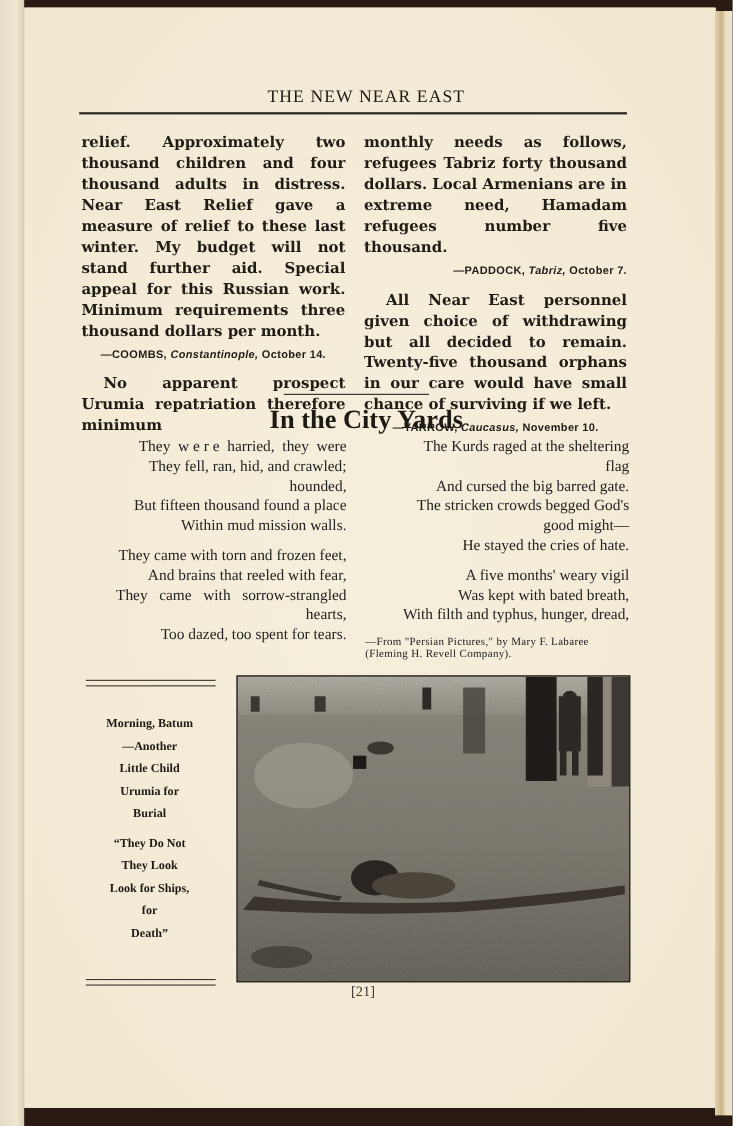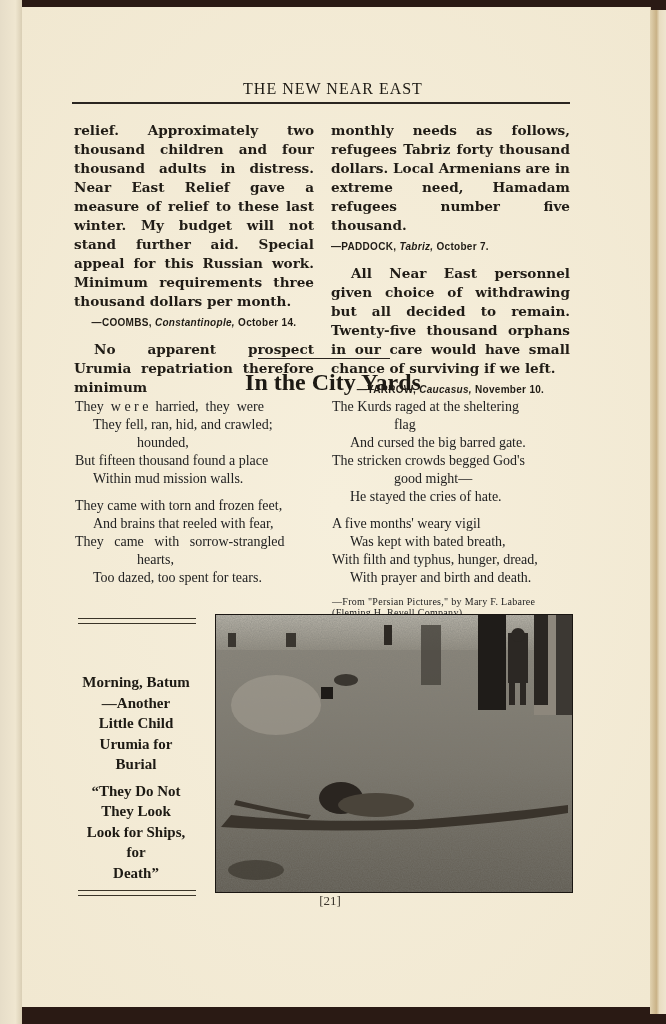--- a/index.html
+++ b/index.html
@@ -50,30 +50,29 @@
       text-align: center; font-size: 24px; font-weight: bold;
       font-family: "Liberation Serif", serif;
     }
     .poem {
       position: absolute; font-family: "Liberation Serif", serif;
       font-size: 14px; line-height: 18px; color: #222;
     }
     .poem .ln { white-space: nowrap; }
     .poem .i1 { padding-left: 18px; }
     .poem .i2 { padding-left: 62px; }
-    .poem .stanza { margin-bottom: 9px; }
+    .poem .stanza { margin-bottom: 9px; text-align: right; }
     .credit {
       font-family: "Liberation Serif", serif; font-size: 10px; line-height: 11px;
       letter-spacing: 0.3px; margin-top: 4px;
     }
     .caption {
       position: absolute; left: 66px; width: 140px; top: 648px;
-      text-align: center; font-weight: bold; font-size: 15px; line-height: 20.5px;
+      text-align: center; font-weight: bold; font-size: 11px; line-height: 20.5px;
       font-family: "Liberation Serif", serif;
-      margin-top: 24px;
     }
     .caption .blk { margin-bottom: 6px; }
     .dbl-rule {
       position: absolute; height: 4px;
       border-top: 1px solid #3a3428; border-bottom: 1px solid #3a3428;
     }
     .photo {
       position: absolute; left: 215px; top: 614px; width: 356px; height: 277px;
       border: 1px solid #1a1612; overflow: hidden;
       background: #6e6a60;
@@ -94,21 +93,21 @@
 <div class="header-title">THE NEW NEAR EAST</div>
 <div class="rule" style="left:72px; width:498px; top:102px;"></div>
 
 <div class="col" id="col-left" style="left:74px; width:240px; top:121px;">
     <p>relief. Approximately two thousand children and four thousand adults in distress. Near East Relief gave a measure of relief to these last winter. My budget will not stand further aid. Special appeal for this Russian work. Minimum requirements three thousand dollars per month.</p>
     <div class="sig" style="text-align: center;"><span>—COOMBS,</span> <i>Constantinople,</i> <span>October 14.</span></div>
     <p class="indent">No apparent prospect Urumia repatriation therefore minimum</p>
   </div>
 <div class="col" id="col-right" style="left:331px; width:239px; top:121px;">
     <p>monthly needs as follows, refugees Tabriz forty thousand dollars. Local Armenians are in extreme need, Hamadam refugees number five thousand.</p>
-    <div class="sig" style="text-align: left;"><span>—PADDOCK,</span> <i>Tabriz,</i> <span>October 7.</span></div>
+    <div class="sig" style="text-align: right;"><span>—PADDOCK,</span> <i>Tabriz,</i> <span>October 7.</span></div>
     <p class="indent">All Near East personnel given choice of withdrawing but all decided to remain. Twenty-five thousand orphans in our care would have small chance of surviving if we left.</p>
     <div class="sig" style="text-align: center;"><span>—YARROW,</span> <i>Caucasus,</i> <span>November 10.</span></div>
   </div>
 
 <div class="rule" style="left:258px; width:132px; top:358px; height:1px;"></div>
 
 <div class="poem-title">In the City Yards</div>
 
 <div class="poem" id="poem-left" style="left:75px; width:240px; top:398px;">
     <div class="stanza">
@@ -132,21 +131,20 @@
       <div class="ln i2" style="white-space: pre;">flag</div>
       <div class="ln i1" style="white-space: pre;">And cursed the big barred gate.</div>
       <div class="ln" style="white-space: pre;">The stricken crowds begged God's</div>
       <div class="ln i2" style="white-space: pre;">good might—</div>
       <div class="ln i1" style="white-space: pre;">He stayed the cries of hate.</div>
     </div>
     <div class="stanza">
       <div class="ln" style="white-space: pre;">A five months' weary vigil</div>
       <div class="ln i1" style="white-space: pre;">Was kept with bated breath,</div>
       <div class="ln" style="white-space: pre;">With filth and typhus, hunger, dread,</div>
-      <div class="ln i1" style="white-space: pre;">With prayer and birth and death.</div>
     </div>
     <div class="credit">—From "Persian Pictures," by Mary F. Labaree (Fleming H. Revell Company).</div>
   </div>
 
 <div class="dbl-rule" style="left:78px; width:118px; top:618px;"></div>
 
 <div class="caption">
   <div class="blk" id="cap1">
       <div>Morning, Batum</div>
       <div>—Another</div>

